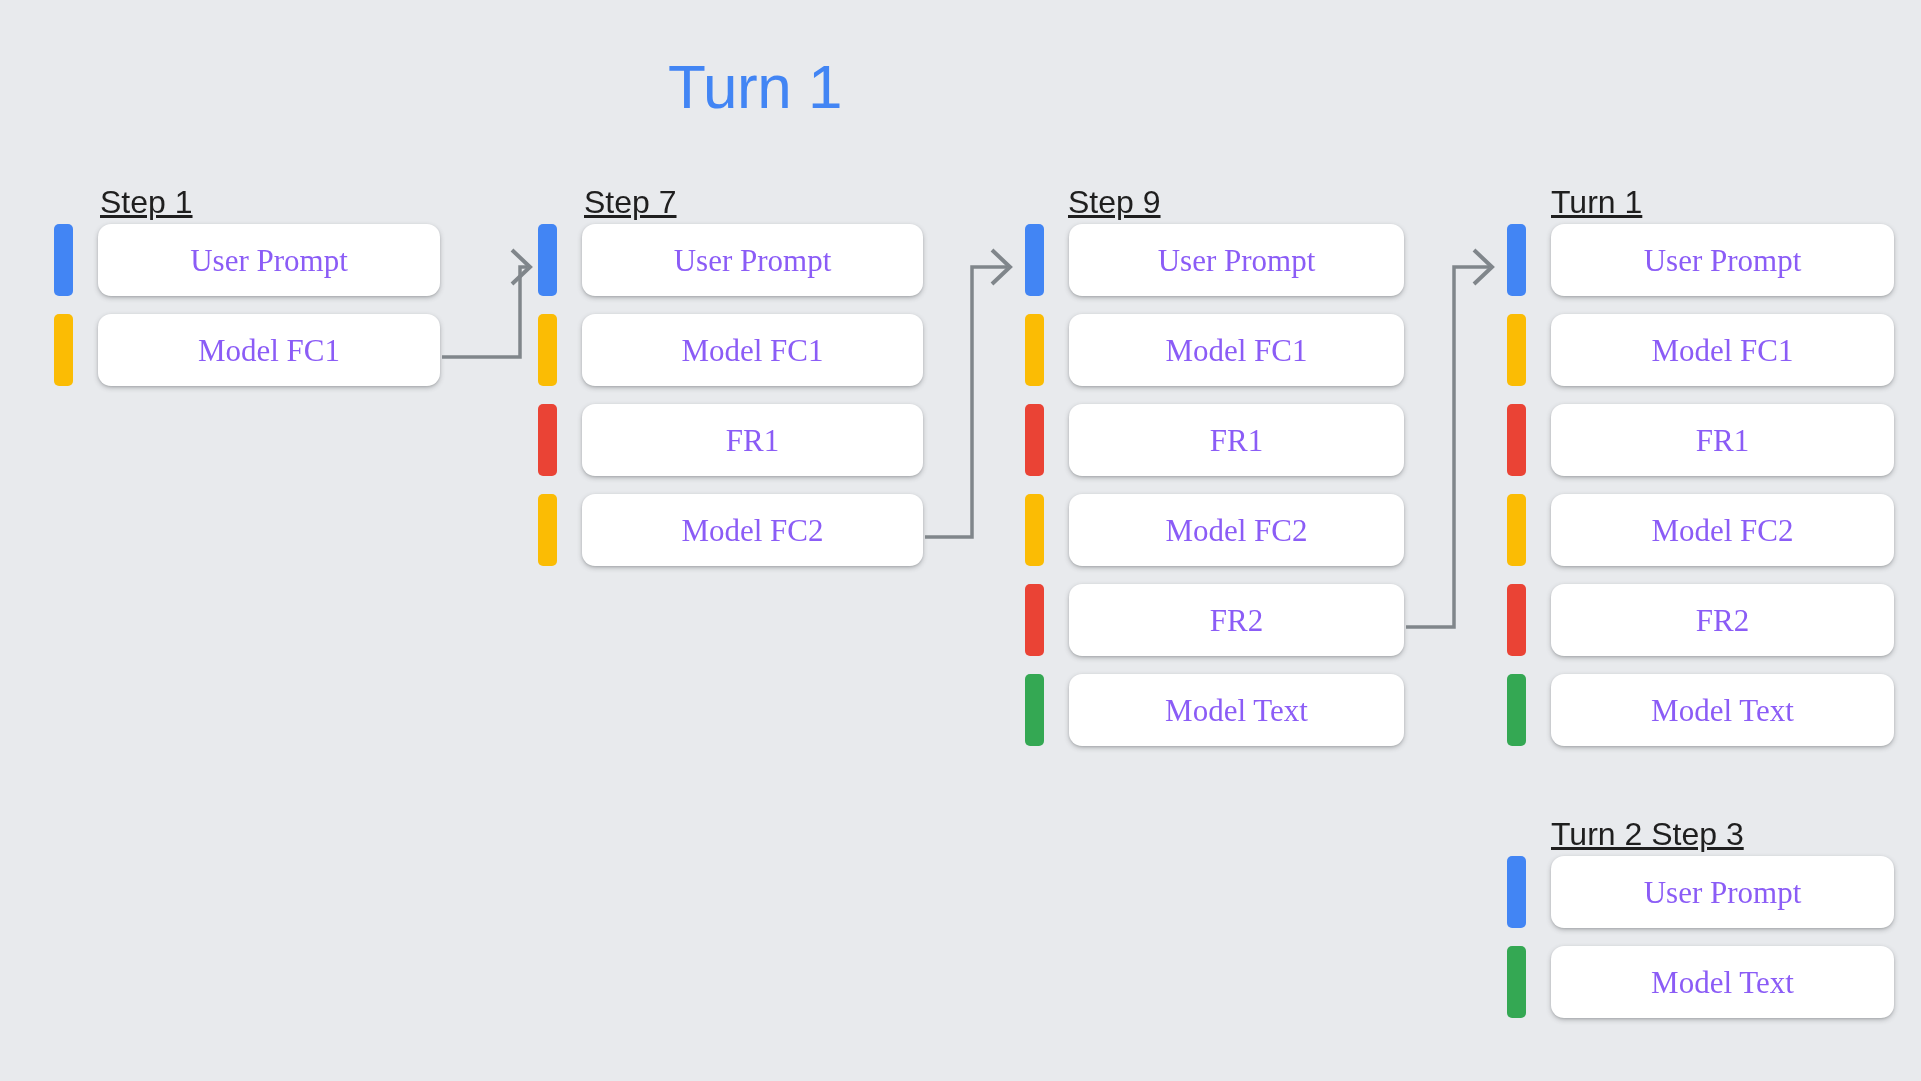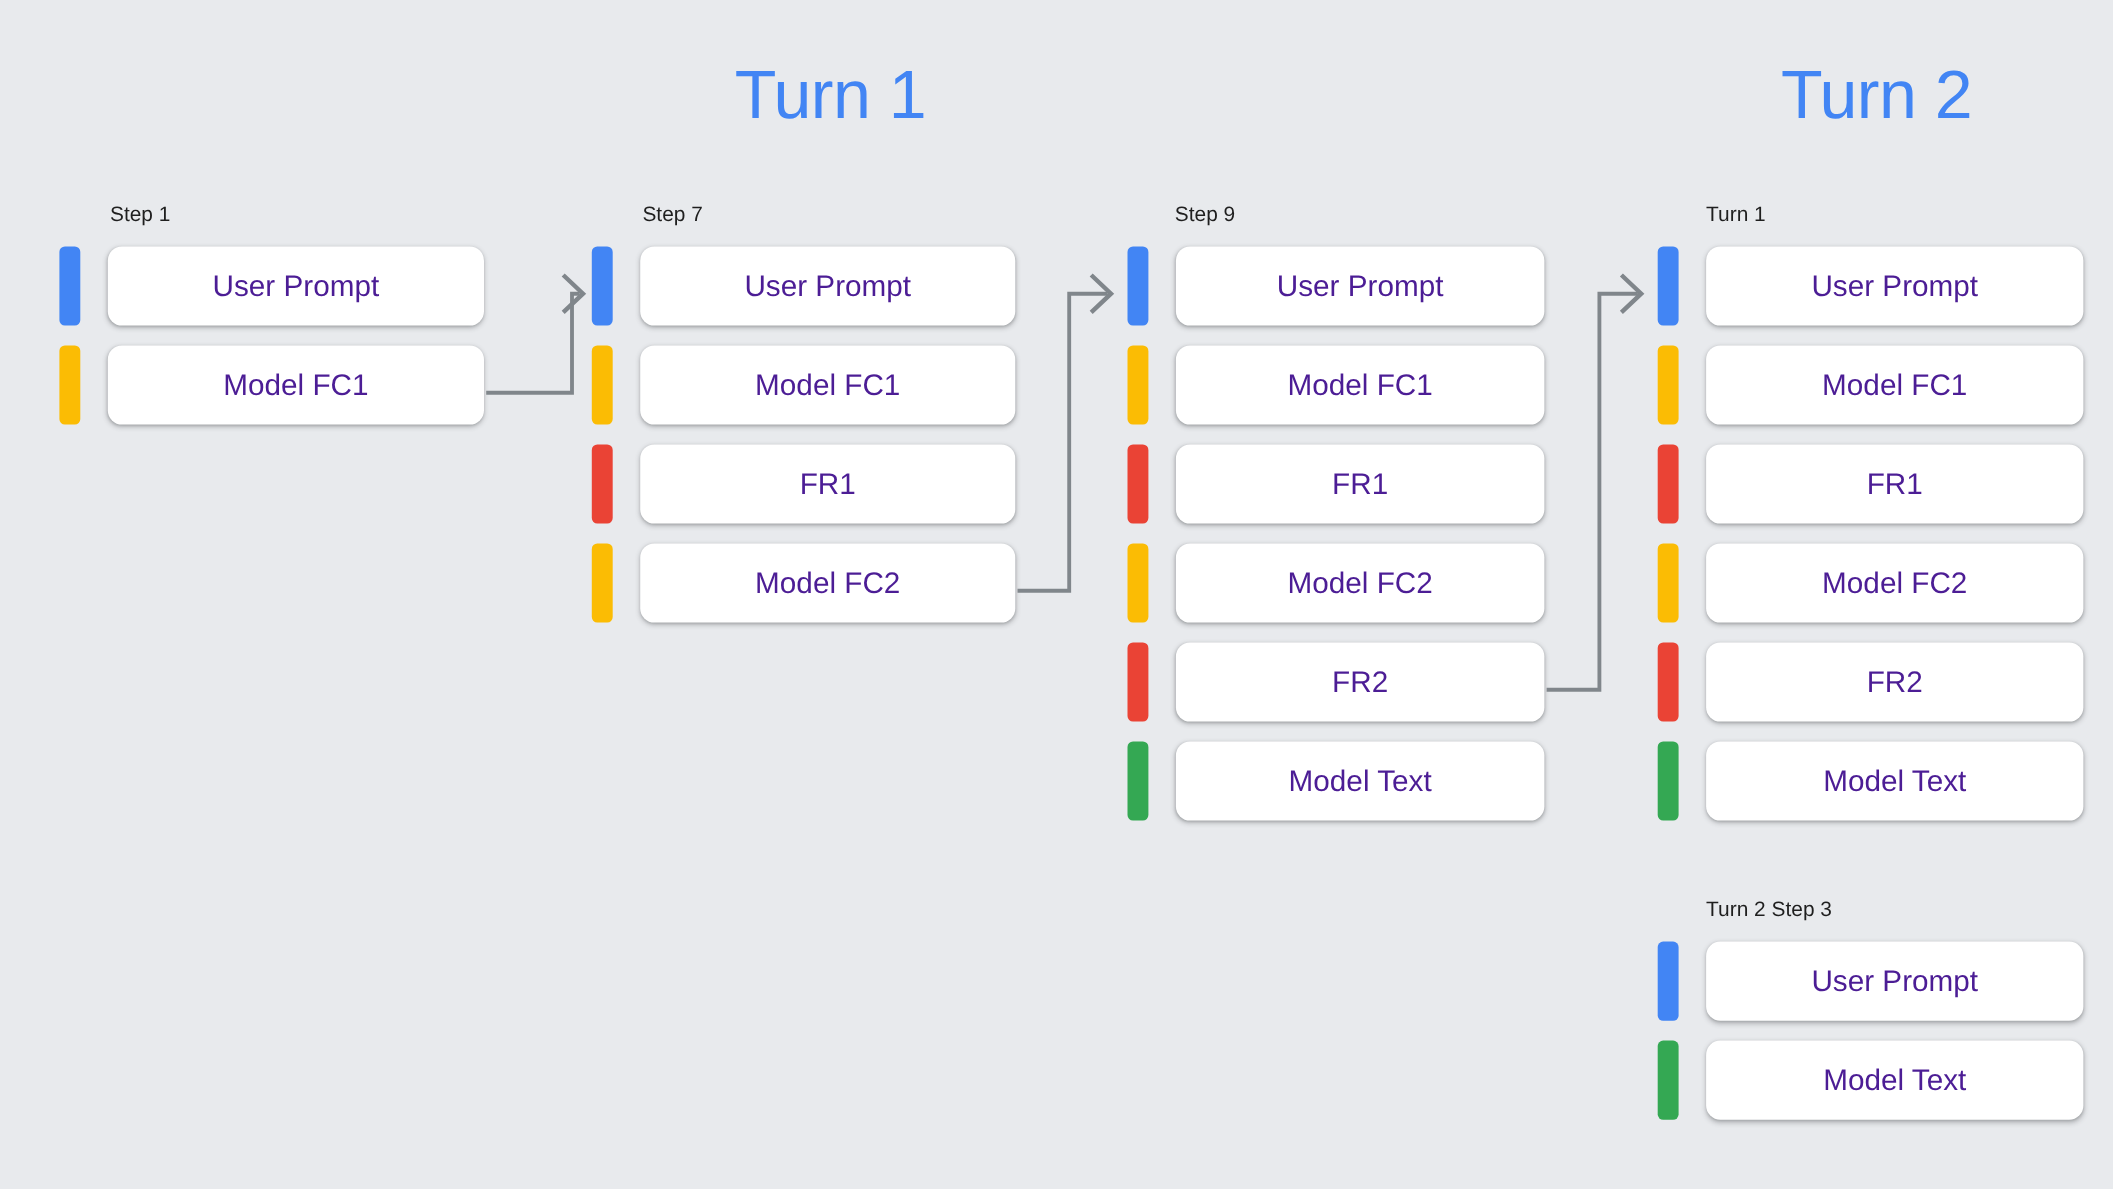--- a/index.html
+++ b/index.html
@@ -31,24 +31,25 @@
     font-weight: 400;
     letter-spacing: -0.5px;
     white-space: nowrap;
     line-height: 1;
   }
 
   
   .col-label {
     position: absolute;
     color: #1F1F1F;
-    font-size: 19px;
+    font-size: 32px;
     font-weight: 400;
     white-space: nowrap;
     line-height: 1;
+    text-decoration: underline;
   }
 
   
   .stack {
     position: absolute;
   }
 
   .row {
     position: relative;
     height: 72px;
@@ -71,43 +72,43 @@
     height: 72px;
     background: #FFFFFF;
     border-radius: 13px;
     box-shadow: 0 2px 5px rgba(60,64,67,0.30), 0 1px 2px rgba(60,64,67,0.15);
     display: flex;
     align-items: center;
     justify-content: center;
   }
 
   .card-text {
-    font-size: 27px;
-    color: #4c1d95;
+    font-size: 31px;
+    color: #8b5cf6;
     font-weight: 400;
     white-space: nowrap;
     line-height: 1;
+    font-family: Liberation Serif, serif;
   }
 
   
   #connectors {
     position: absolute;
     left: 0; top: 0;
     width: 1921px;
     height: 1081px;
     pointer-events: none;
   }
 </style>
 </head>
 <body style="background: rgb(232, 234, 237);">
 
 <div id="canvas">
 
   <div class="turn-title" id="title-0" style="left: 656px; top: 56px; color: rgb(66, 133, 244);">Turn 1</div>
-  <div class="turn-title" id="title-1" style="left: 1607px; top: 56px; color: rgb(66, 133, 244);">Turn 2</div>
 
   <div class="col-label" style="left:88px; top:186px;">Step 1</div>
   <div class="stack" id="col-0" style="left:42px; top:224px; width:386px;">
 
     <div class="row">
       <div class="bar" style="background:#4285F4;"></div>
       <div class="card" style="left:44px; right:0;">
         <span class="card-text">User Prompt</span>
       </div>
     </div>

